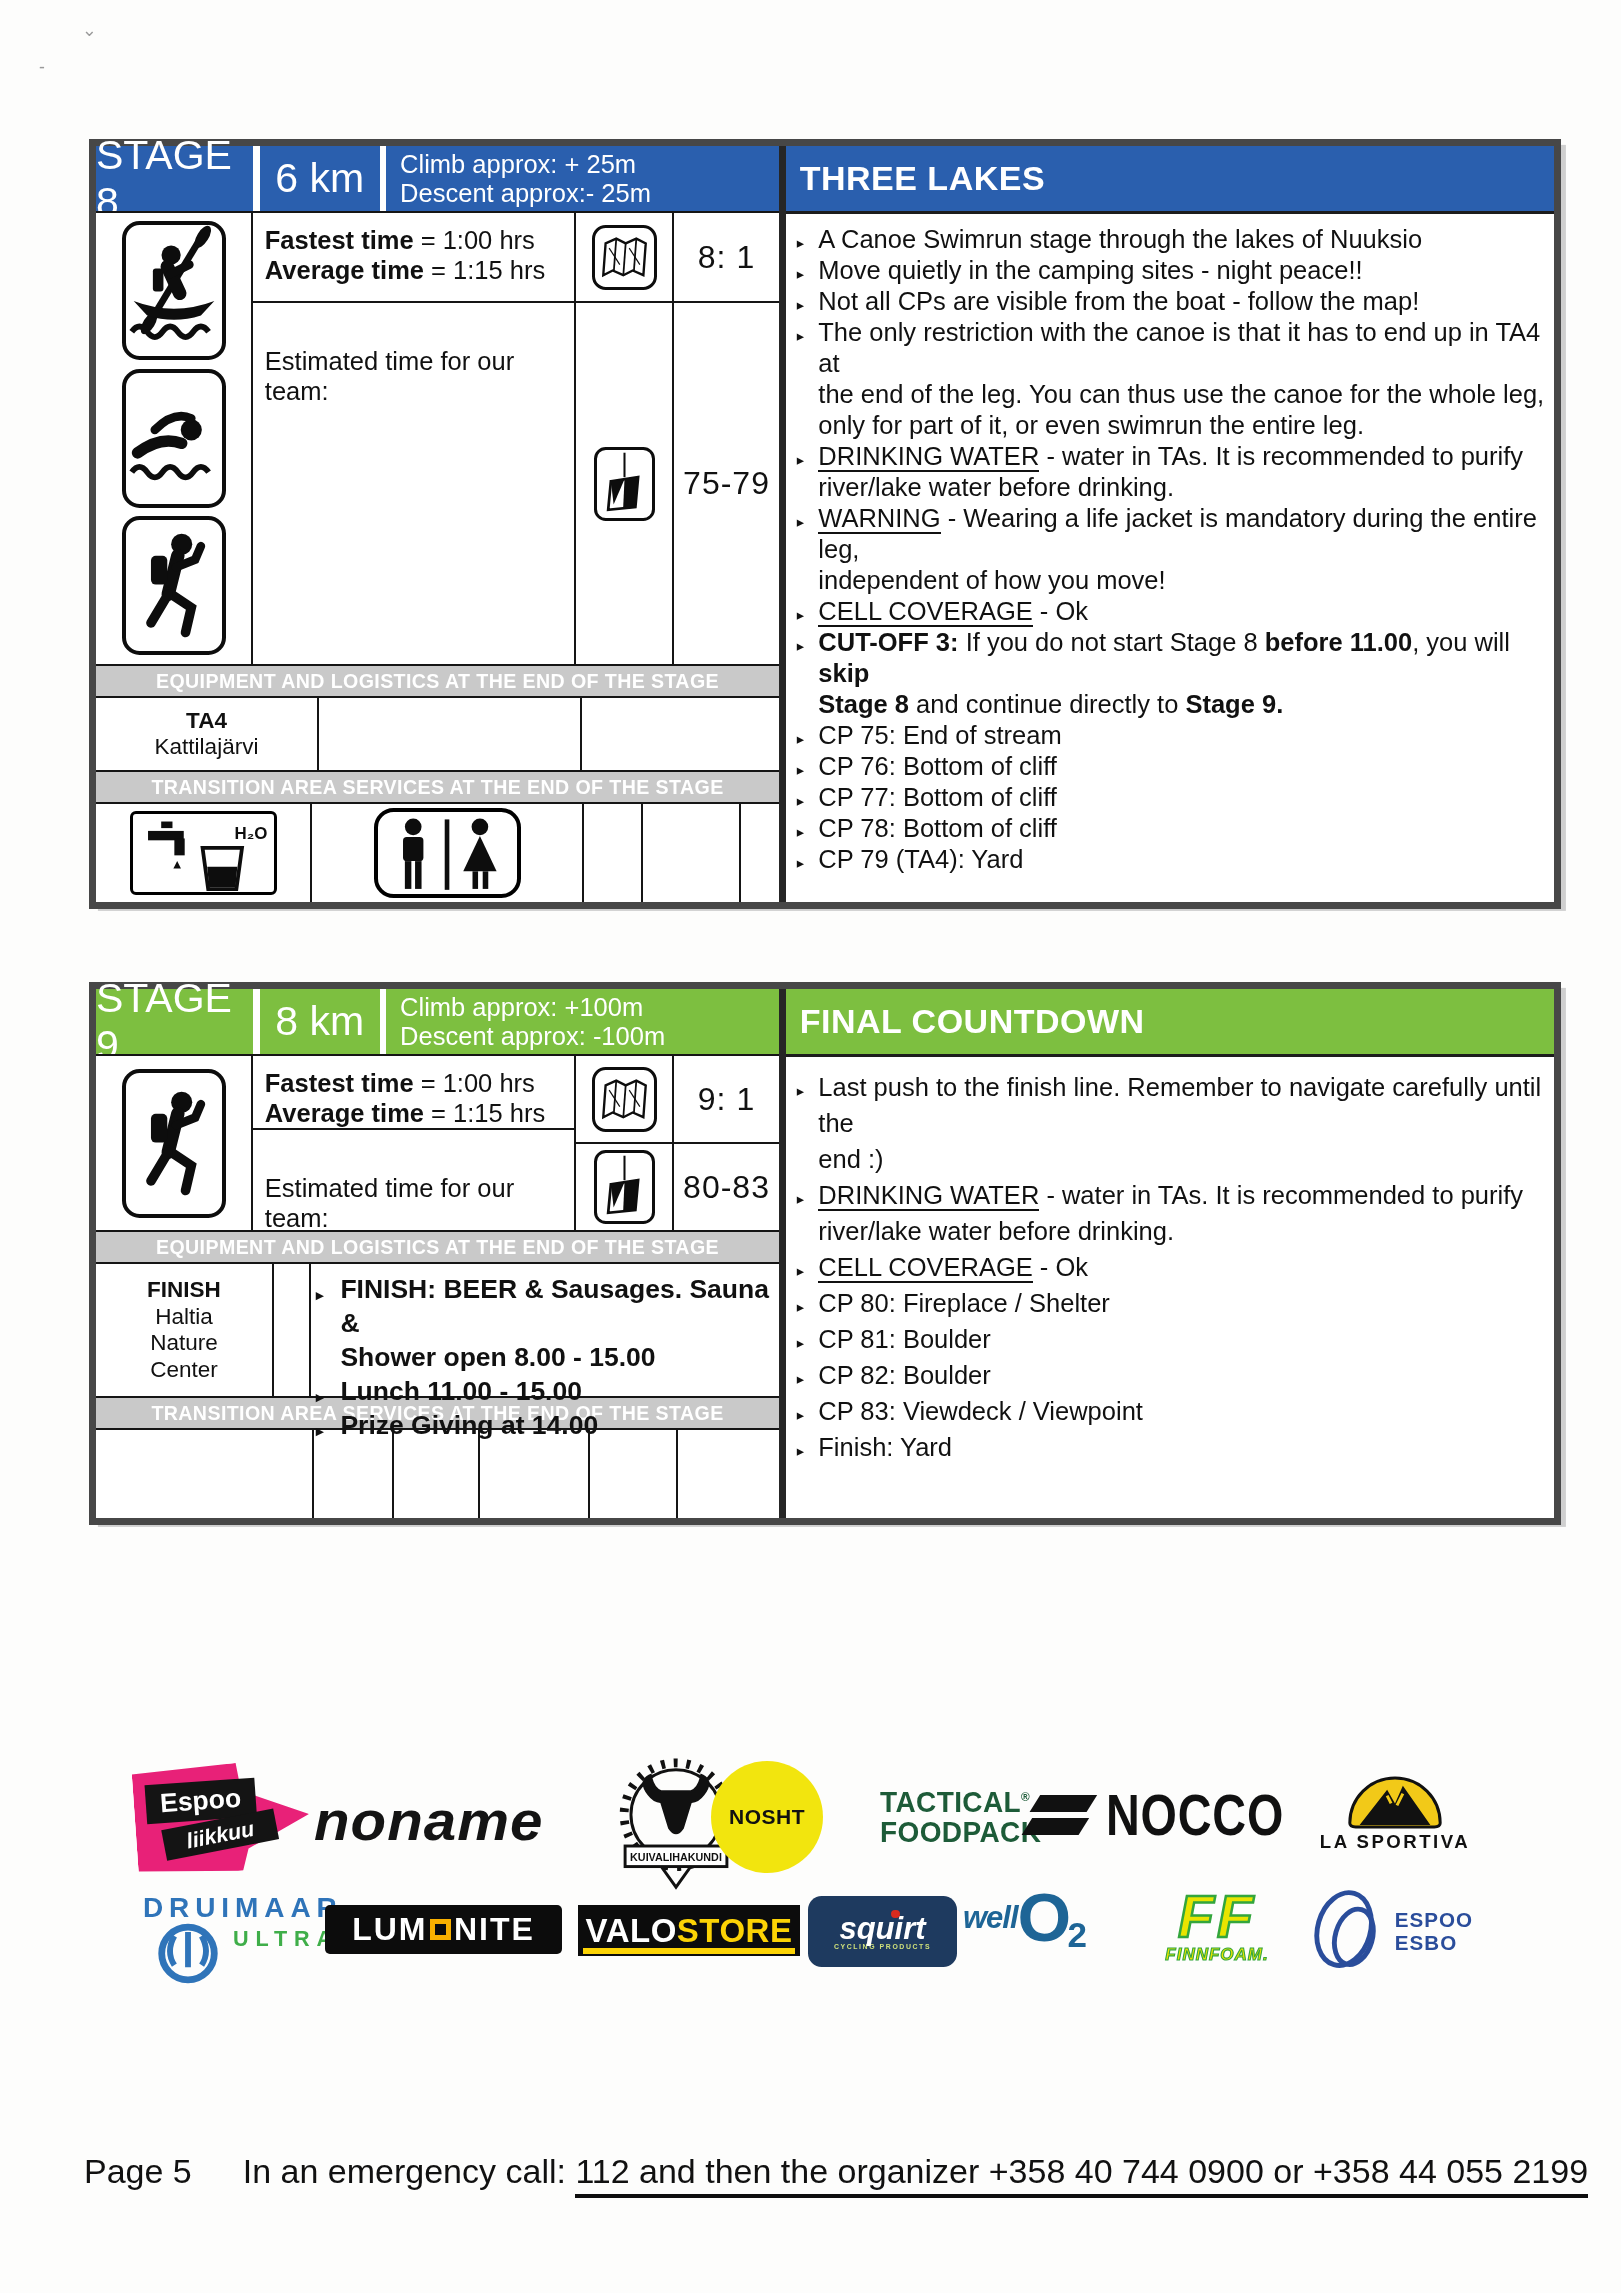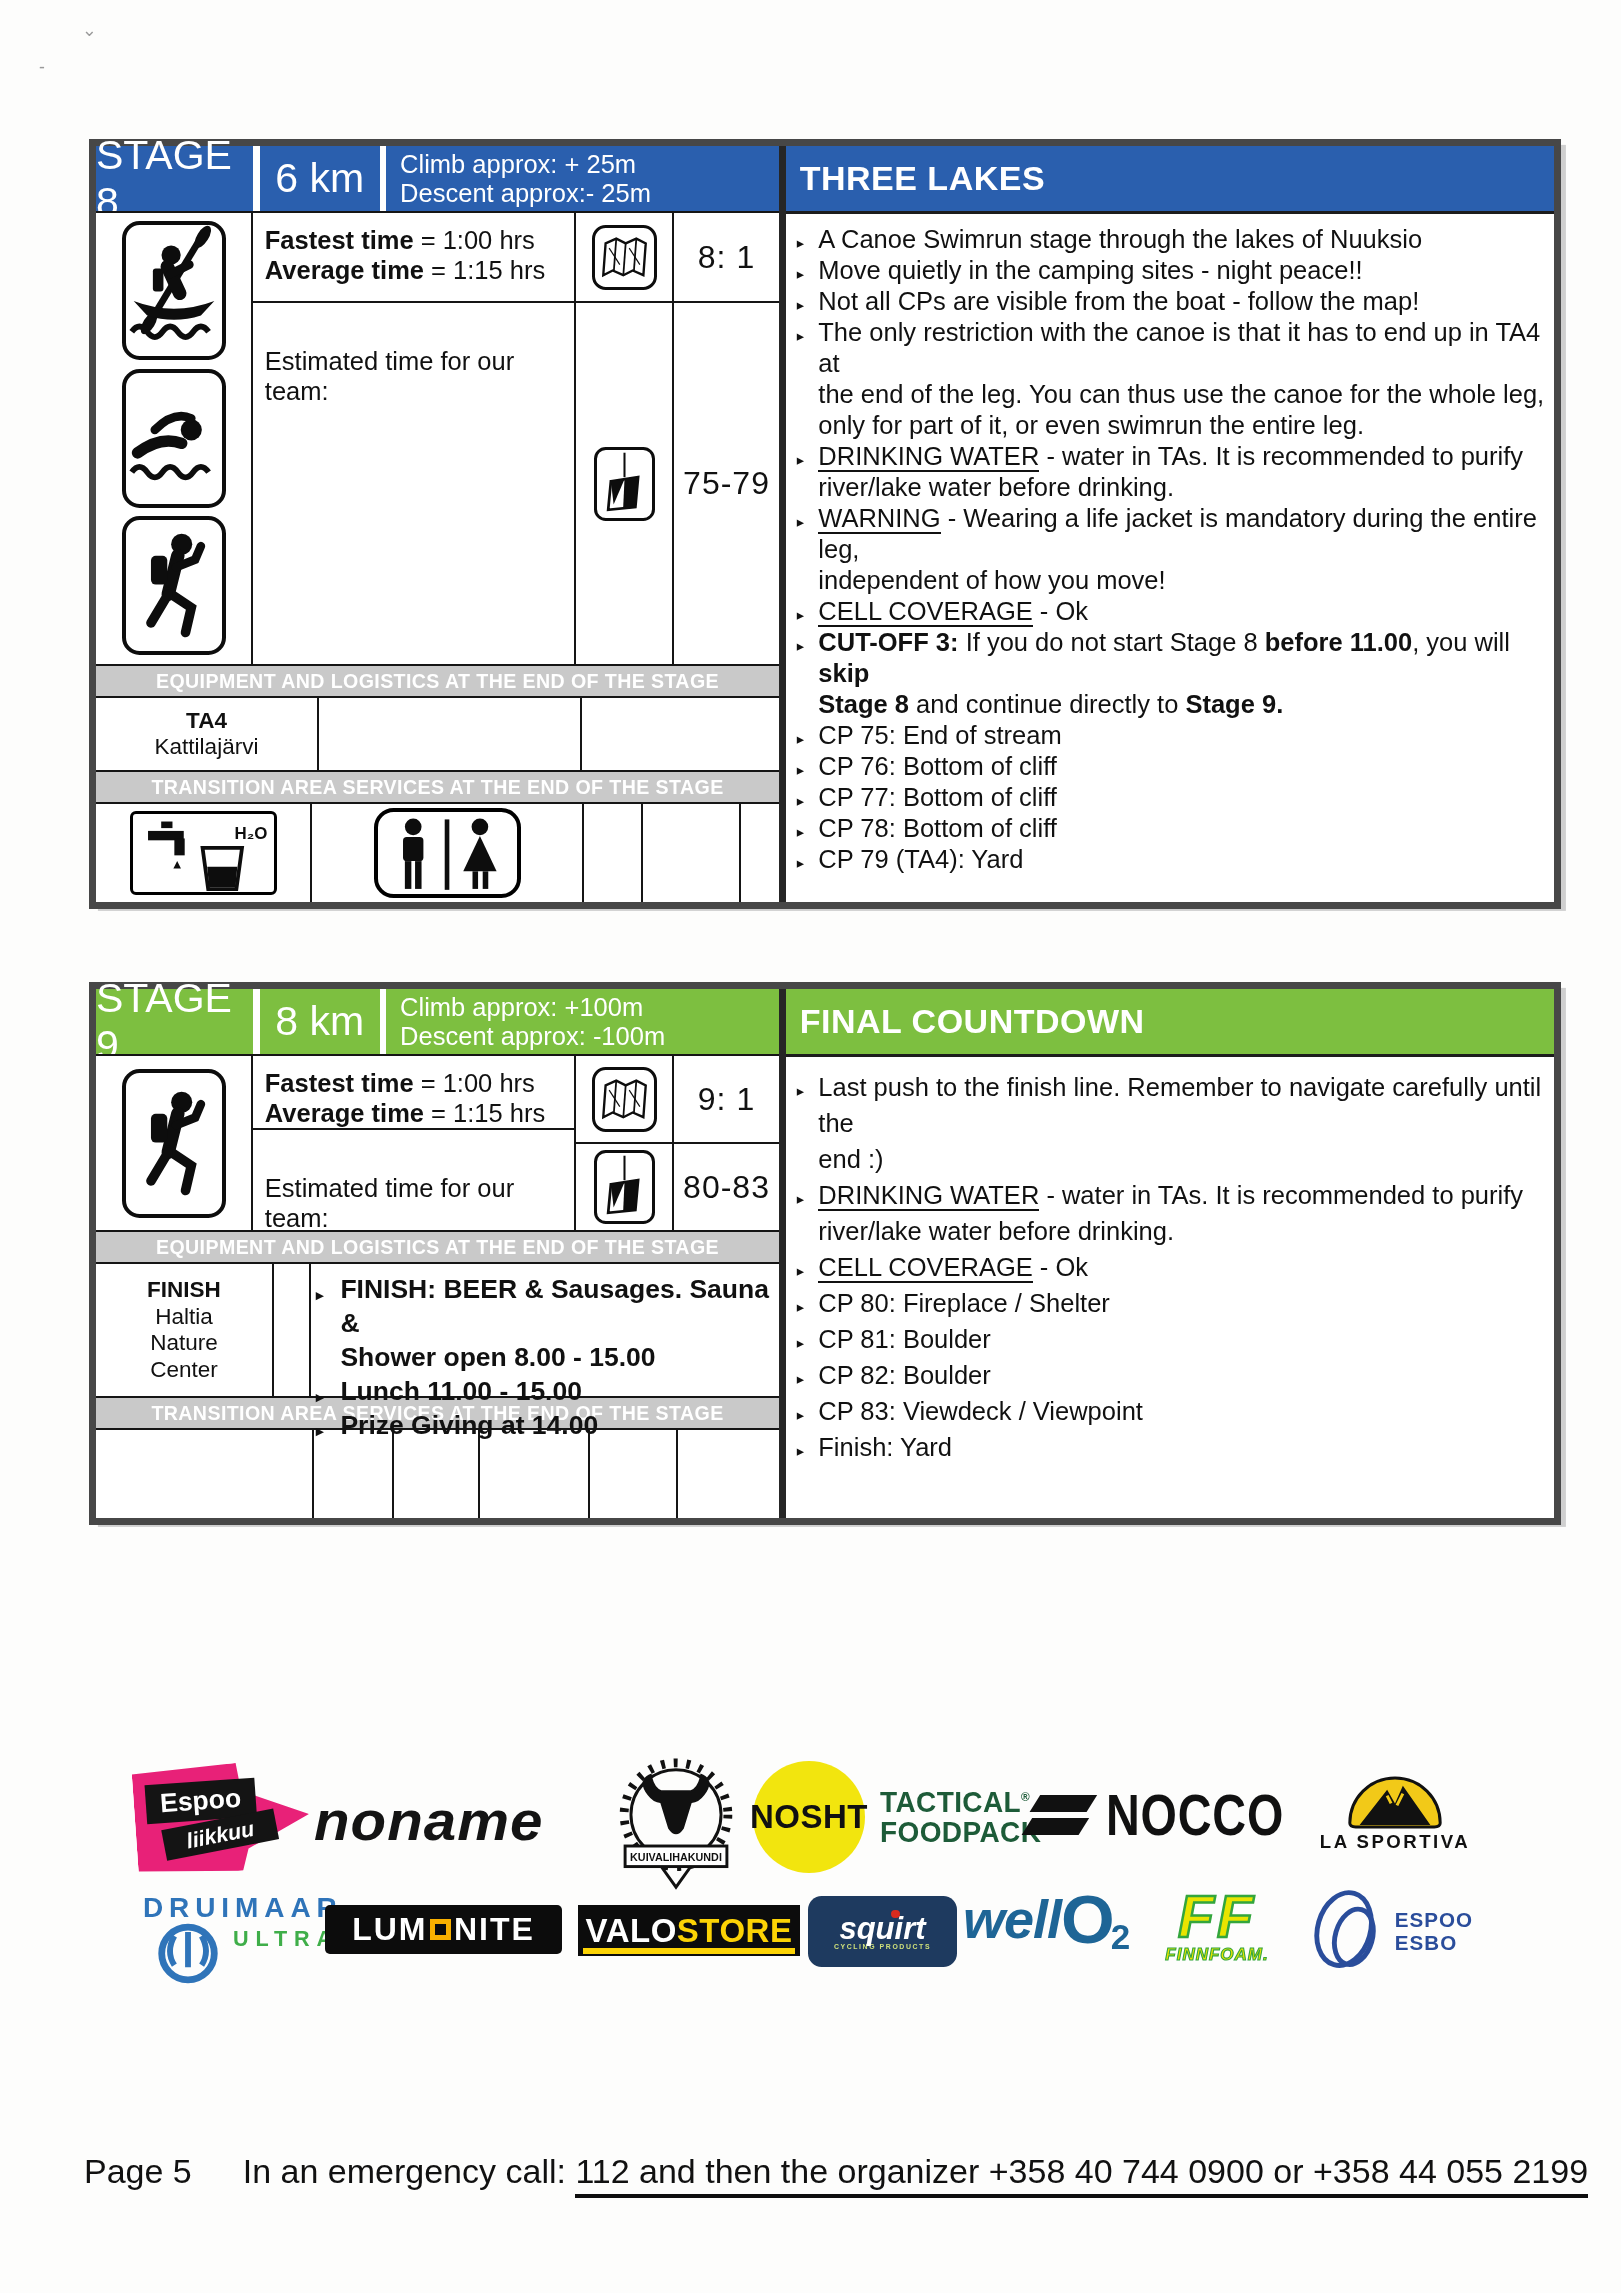--- a/index.html
+++ b/index.html
@@ -91,23 +91,23 @@
   .esp-flag { position:absolute; inset:0; background:var(--espoo-pink,#e82178);
     clip-path:polygon(0 4%, 60% 0, 62% 26%, 100% 52%, 64% 80%, 60% 100%, 0 94%); }
   .esp-box { position:absolute; left:11.8px; top:15.7px; width:110px; height:39px; background:#141414;
     color:#fff; font-weight:bold; font-size:26.5px; display:flex; align-items:center; justify-content:center; }
   .esp-ribbon { position:absolute; left:27.4px; top:55px; width:114px; height:31px; background:#141414;
     transform:rotate(-7deg); color:#fff; font-style:italic; font-size:21.6px; font-weight:bold;
     display:flex; align-items:center; justify-content:center; }
   .logo-noname { left:314px; top:1788px; font-size:56px; font-weight:900; font-style:italic;
     letter-spacing:1px; color:#141414; transform:scaleX(1.04); transform-origin:left; }
   .logo-bull { left:616px; top:1754px; width:120px; height:139px; }
-  .logo-nosht { left:753px; top:1761px; width:112px; height:112px; background:var(--nosht-yellow,#f2e50e);
+  .logo-nosht { left:711px; top:1761px; width:112px; height:112px; background:var(--nosht-yellow,#f2e50e);
     border-radius:50%; display:flex; align-items:center; justify-content:center;
-    font-size:33px; font-weight:900; letter-spacing:0.5px; color:#111; }
+    font-size:21px; font-weight:900; letter-spacing:0.5px; color:#111; }
   .logo-tactical { left:880px; top:1784px; color:var(--tactical-green,#1d5b38);
     font-size:28px; font-weight:900; line-height:29px; letter-spacing:0.4px; transform:scaleY(1.05); }
   .logo-tactical sup { font-size:11.8px; }
   .logo-nocco { left:1035px; top:1782px; display:flex; align-items:center; gap:13.7px; }
   .nocco-bars { display:flex; flex-direction:column; gap:6.9px; }
   .nocco-bars i { width:57px; height:16.7px; background:#111; transform:skewX(-32deg); }
   .nocco-bars i:nth-child(2) { margin-left:-7.8px; }
   .nocco-txt { font-size:57px; font-weight:900; letter-spacing:1px; color:#111; transform:scaleX(.82); transform-origin:left; }
   .logo-sportiva { left:1302px; top:1772px; width:186px; text-align:center; }
   .sportiva-txt { font-size:18.6px; font-weight:bold; letter-spacing:2.5px; color:#111; margin-top:2px; }
@@ -123,21 +123,21 @@
     display:flex; align-items:center; justify-content:center; font-size:33px; font-weight:800; letter-spacing:0.5px; }
   .vs-a { color:#fff; } .vs-b { color:var(--valostore-yellow,#fcd305); }
   .vs-bar { position:absolute; left:4.9px; right:4.9px; bottom:2px; height:5.9px; background:var(--valostore-yellow,#fcd305); }
   .logo-squirt { left:808px; top:1896px; width:149px; height:71px; background:var(--squirt-navy,#1e3a5f);
     border-radius:13.7px; display:flex; flex-direction:column; align-items:center; justify-content:center; }
   .sq-name { color:#fff; font-size:31px; font-weight:800; font-style:italic; position:relative; line-height:29px; }
   .sq-name::after { content:""; position:absolute; right:25.5px; top:-3.9px; width:8.8px; height:8.8px;
     background:#d92b1f; border-radius:50%; }
   .sq-sub { color:#cfe17a; font-size:6.9px; letter-spacing:1.6px; font-weight:bold; }
   .logo-wello2 { left:963px; top:1888px; color:var(--wello2-blue,#1e6596); display:flex; align-items:center; }
-  .w-well { font-size:54px; font-weight:900; font-style:italic; letter-spacing:-1px; }
+  .w-well { font-size:31px; font-weight:900; font-style:italic; letter-spacing:-1px; }
   .w-o { font-size:69px; font-weight:900; line-height:59px; }
   .w-2 { font-size:35px; font-weight:900; position:relative; top:17.6px; left:-3.9px; }
   .logo-ff { left:1129px; top:1890px; text-align:center; width:176px; }
   .ff-big { font-size:59px; font-weight:900; font-style:italic; letter-spacing:2.9px;
     color:var(--ff-yellow,#e9e400); -webkit-text-stroke:2.5px var(--ff-green,#33a63c); line-height:55px; }
   .ff-name { font-size:17px; font-weight:900; font-style:italic; letter-spacing:1px;
     color:var(--ff-yellow,#e9e400); -webkit-text-stroke:1.1px var(--ff-green,#33a63c); }
   .logo-esbo { left:1309px; top:1888px; display:flex; align-items:center; gap:7.8px; }
   .esbo-txt { color:var(--espoo-esbo-blue,#2a4d9b); font-size:20.6px; font-weight:800; letter-spacing:1px; line-height:23.5px; }
 

